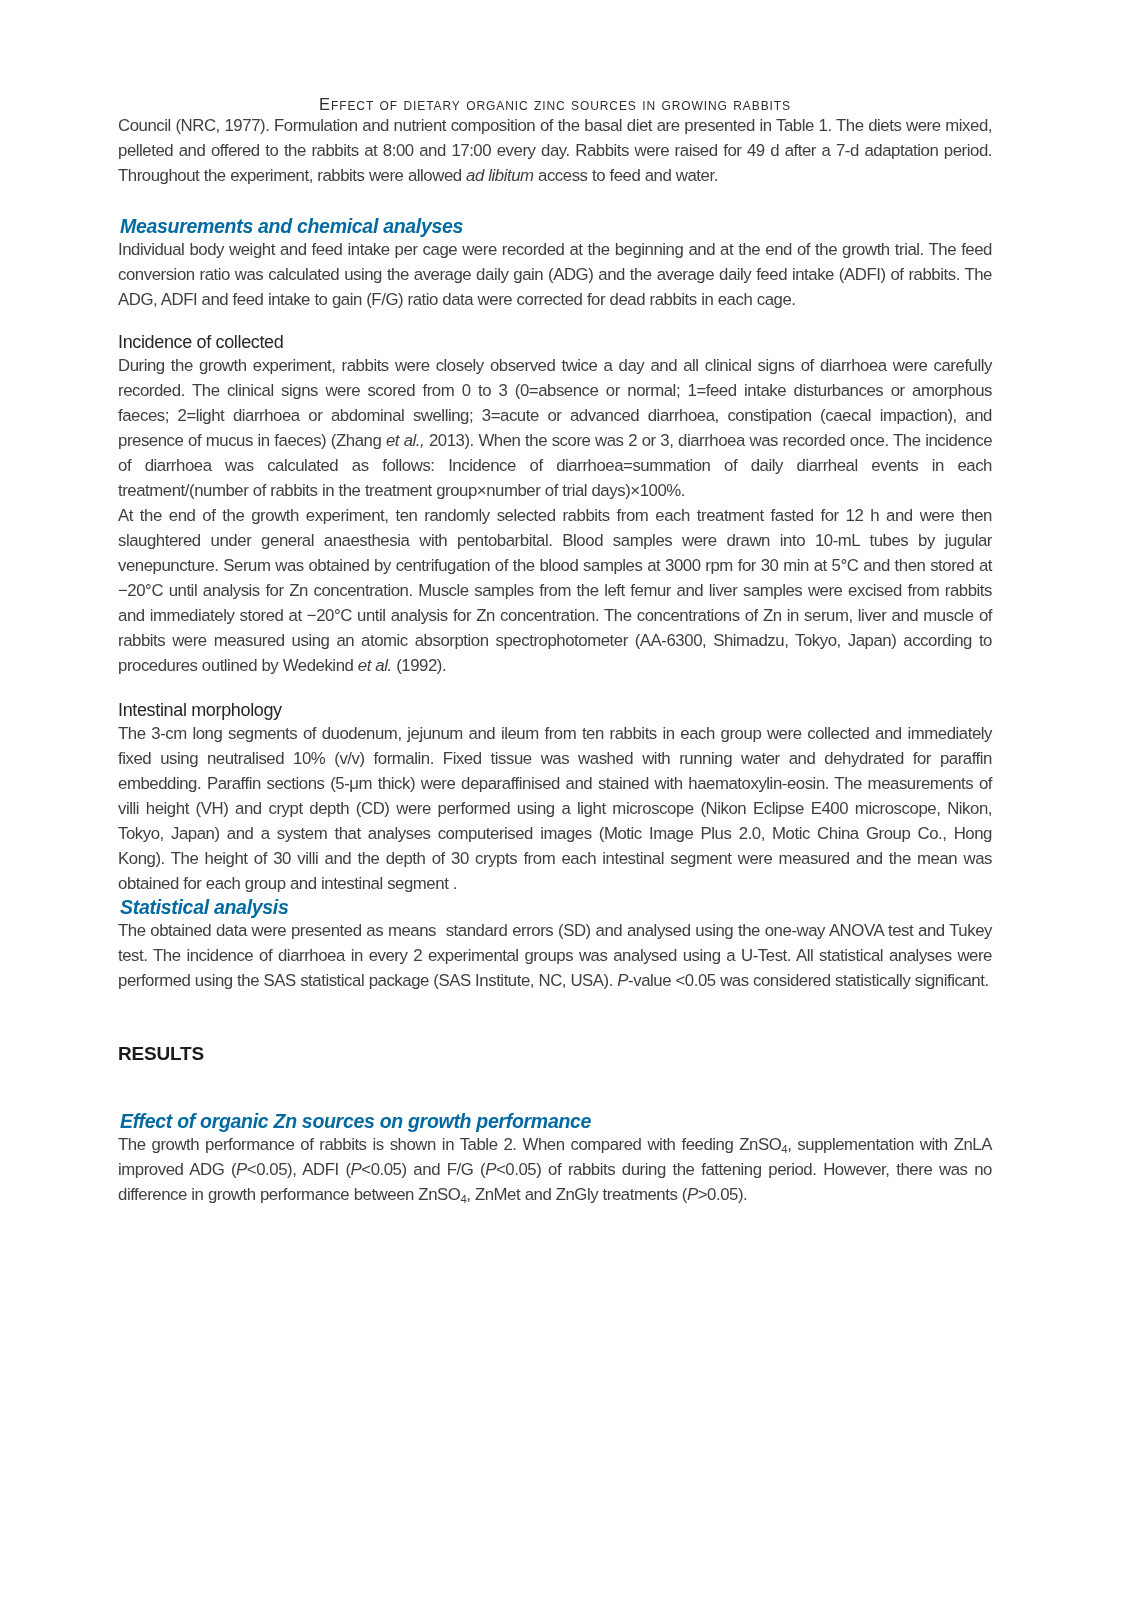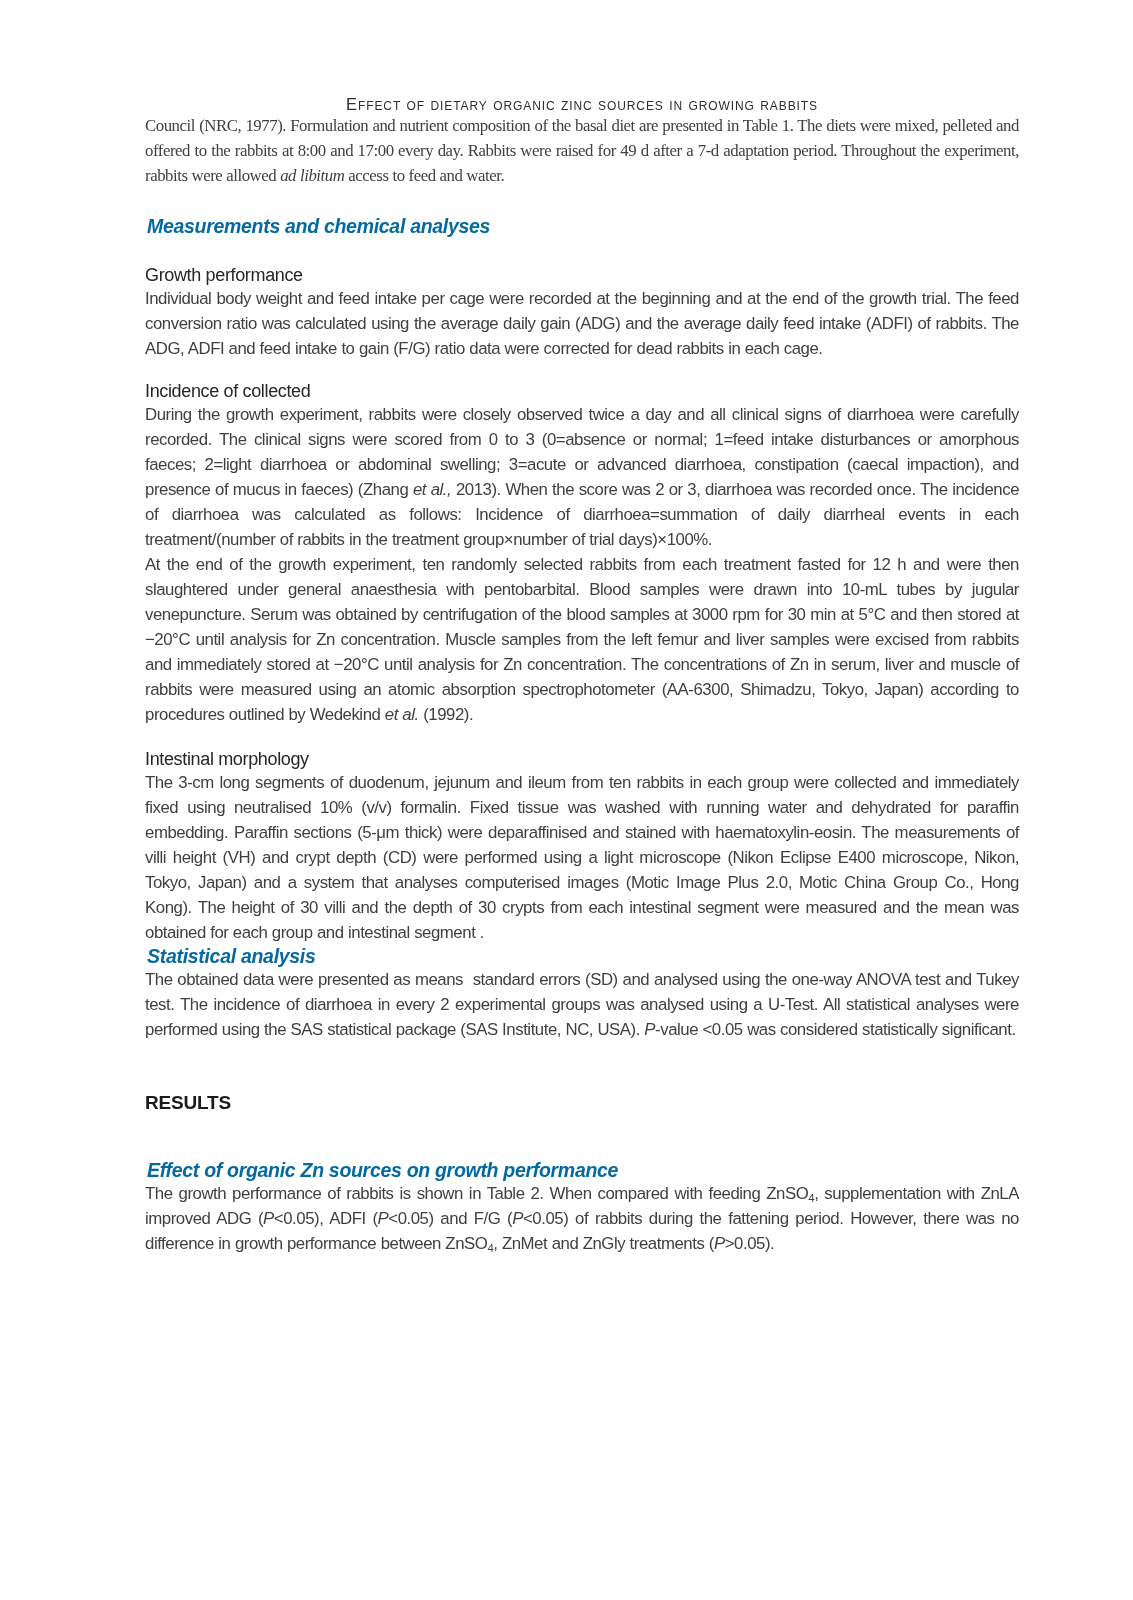--- a/index.html
+++ b/index.html
@@ -7,21 +7,21 @@
     position: relative;
     width: 1133px;
     height: 1600px;
     background: #ffffff;
     font-family: "Liberation Sans", "DejaVu Sans", sans-serif;
     color: #3f3f3f;
     overflow: hidden;
   }
   .content {
     position: absolute;
-    left: 145px;
+    left: 118px;
     top: 0;
     width: 874px;
     padding-top: 96px;
   }
   .running-head {
     margin: 0;
     text-align: center;
     font-variant: small-caps;
     font-size: 16.5px;
     letter-spacing: 0.9px;
@@ -56,21 +56,21 @@
     line-height: 22px;
   }
   h3 {
     margin: 0;
     font-size: 18px;
     font-weight: normal;
     color: #262626;
     letter-spacing: -0.35px;
     line-height: 21px;
   }
-  .m-intro   { margin-top: 50px; font-family: Liberation Serif, serif; }
+  .m-intro   { margin-top: 50px; }
   .m-h2-meas { margin-top: 27px; }
   .m-h3-grow { margin-top: 28px; }
   .m-p-grow  { margin-top: 8px;  }
   .m-h3-diar { margin-top: 20px; }
   .m-p-diar  { margin-top: 7px;  }
   .m-h3-ser  { margin-top: 20px; }
   .m-p-ser   { margin-top: 8px;  }
   .m-h3-int  { margin-top: 22px; }
   .m-p-int   { margin-top: 7px;  }
   .m-h2-stat { }
@@ -116,21 +116,20 @@
 
 <div class="page">
   <div class="content">
 
     <div class="running-head">Effect of dietary organic zinc sources in growing rabbits</div>
 
     <p class="body-p m-intro"><span>Council (NRC, 1977). Formulation and nutrient composition of the basal diet are presented in Table 1. The diets were mixed, pelleted and offered to the rabbits at 8:00 and 17:00 every day. Rabbits were raised for 49 d after a 7-d adaptation period. Throughout the experiment, rabbits were allowed </span><span class="it">ad libitum</span><span> access to feed and water.</span></p>
 
     <h2 class="m-h2-meas">Measurements and chemical analyses</h2>
 
-    <h3 class="m-h3-grow">Growth performance</h3>
 
     <p class="body-p m-p-grow"><span>Individual body weight and feed intake per cage were recorded at the beginning and at the end of the growth trial. The feed conversion ratio was calculated using the average daily gain (ADG) and the average daily feed intake (ADFI) of rabbits. The ADG, ADFI and feed intake to gain (F/G) ratio data were corrected for dead rabbits in each cage.</span></p>
 
     <h3 class="m-h3-diar">Incidence of collected</h3>
 
     <p class="body-p m-p-diar"><span>During the growth experiment, rabbits were closely observed twice a day and all clinical signs of diarrhoea were carefully recorded. The clinical signs were scored from 0 to 3 (0=absence or normal; 1=feed intake disturbances or amorphous faeces; 2=light diarrhoea or abdominal swelling; 3=acute or advanced diarrhoea, constipation (caecal impaction), and presence of mucus in faeces) (Zhang </span><span class="it">et al.,</span><span> 2013). When the score was 2 or 3, diarrhoea was recorded once. The incidence of diarrhoea was calculated as follows: Incidence of diarrhoea=summation of daily diarrheal events in each treatment/(number of rabbits in the treatment group×number of trial days)×100%.</span></p>
 
 
     <p class="body-p m-p-ser"><span>At the end of the growth experiment, ten randomly selected rabbits from each treatment fasted for 12 h and were then slaughtered under general anaesthesia with pentobarbital. Blood samples were drawn into 10-mL tubes by jugular venepuncture. Serum was obtained by centrifugation of the blood samples at 3000 rpm for 30 min at 5°C and then stored at −20°C until analysis for Zn concentration. Muscle samples from the left femur and liver samples were excised from rabbits and immediately stored at −20°C until analysis for Zn concentration. The concentrations of Zn in serum, liver and muscle of rabbits were measured using an atomic absorption spectrophotometer (AA-6300, Shimadzu, Tokyo, Japan) according to procedures outlined by Wedekind </span><span class="it">et al.</span><span> (1992).</span></p>
 

